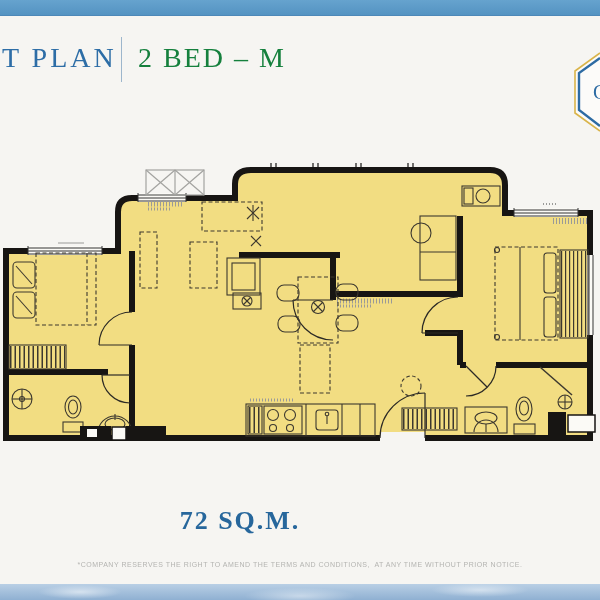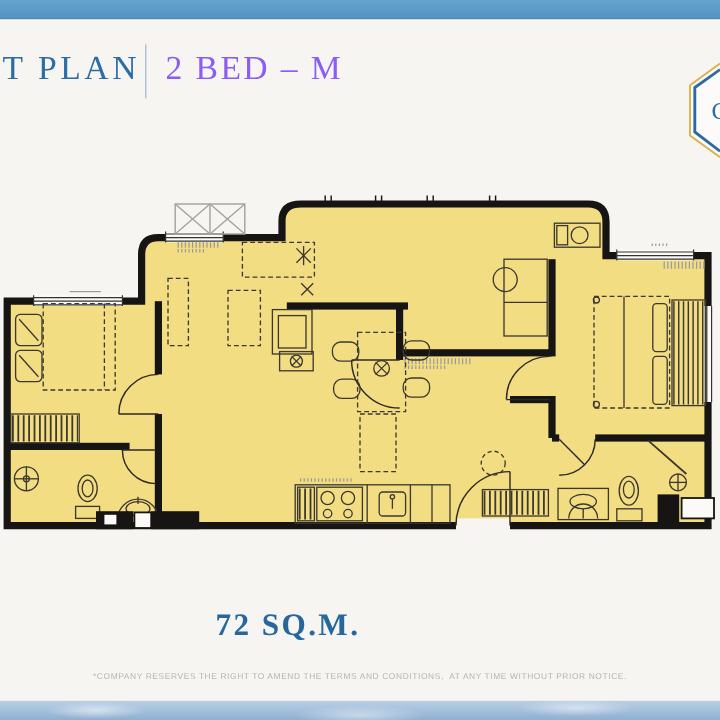--- a/index.html
+++ b/index.html
@@ -16,21 +16,21 @@
   .title-row{position:absolute;left:0;top:0;width:600px;height:110px;}
   .title-prefix{
     position:absolute;left:2px;top:42px;
     font-size:28px;color:#2d6da6;letter-spacing:3px;white-space:nowrap;text-align:right;
   }
   .title-sep{
     position:absolute;left:121px;top:37px;width:1px;height:45px;background:#9db6cc;
   }
   .title-unit{
     position:absolute;left:138px;top:42px;
-    font-size:28px;color:#8b5cf6;letter-spacing:2px;white-space:nowrap;
+    font-size:28px;color:#15803d;letter-spacing:2px;white-space:nowrap;
   }
   .badge{position:absolute;left:570px;top:52px;width:30px;height:80px;}
   .area-label{
     position:absolute;left:0;top:506px;width:480px;text-align:center;
     font-size:26px;color:#27679c;letter-spacing:2px;font-weight:600;
   }
   .disclaimer{
     position:absolute;left:0;top:561px;width:600px;text-align:center;
     font-family:"Liberation Sans", sans-serif;
     font-size:7px;color:#b4b4b1;letter-spacing:0.5px;white-space:pre;

